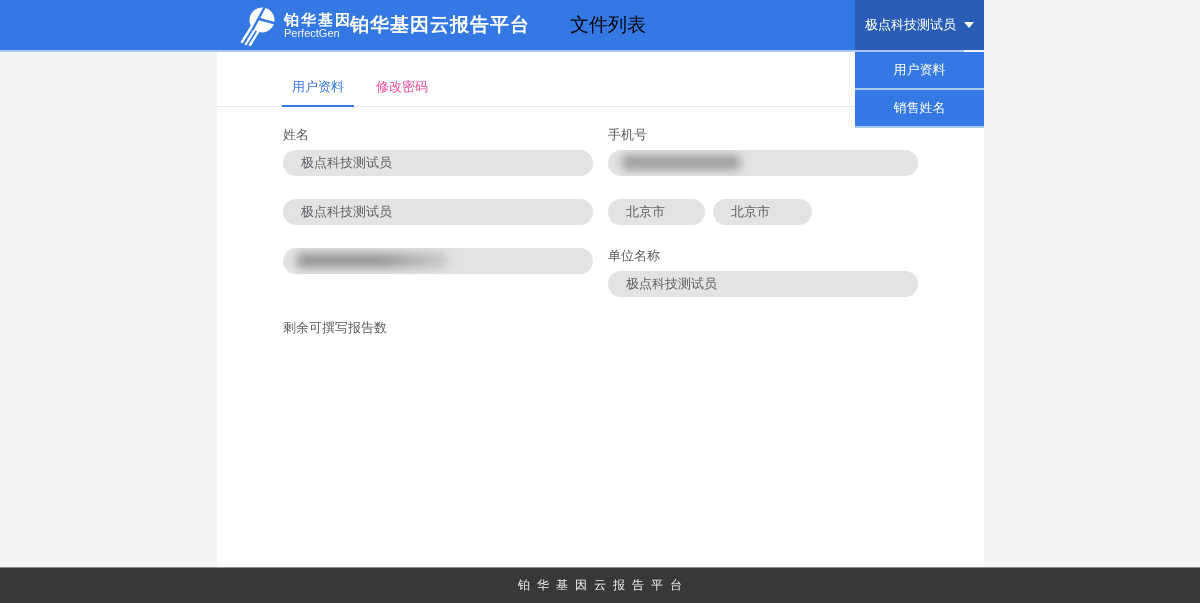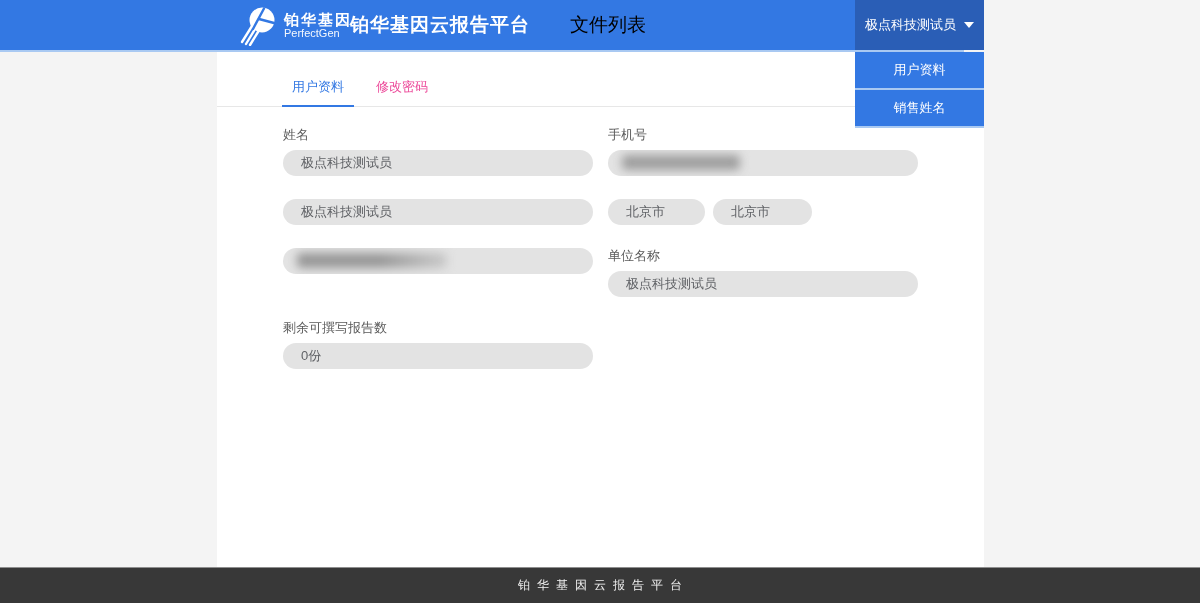--- a/index.html
+++ b/index.html
@@ -171,21 +171,20 @@
         <div class="blur-blob blur-email"></div>
       </div>
     </div>
     <div class="field">
       <div class="field-label">单位名称</div>
       <div class="pill full">极点科技测试员</div>
     </div>
 
     <div class="field">
       <div class="field-label">剩余可撰写报告数</div>
-      <div class="pill full">0份</div>
     </div>
     <div></div>
 
   </div>
 </div>
 
 <div class="footer">
   <div class="footer-text">铂华基因云报告平台</div>
 </div>
 

